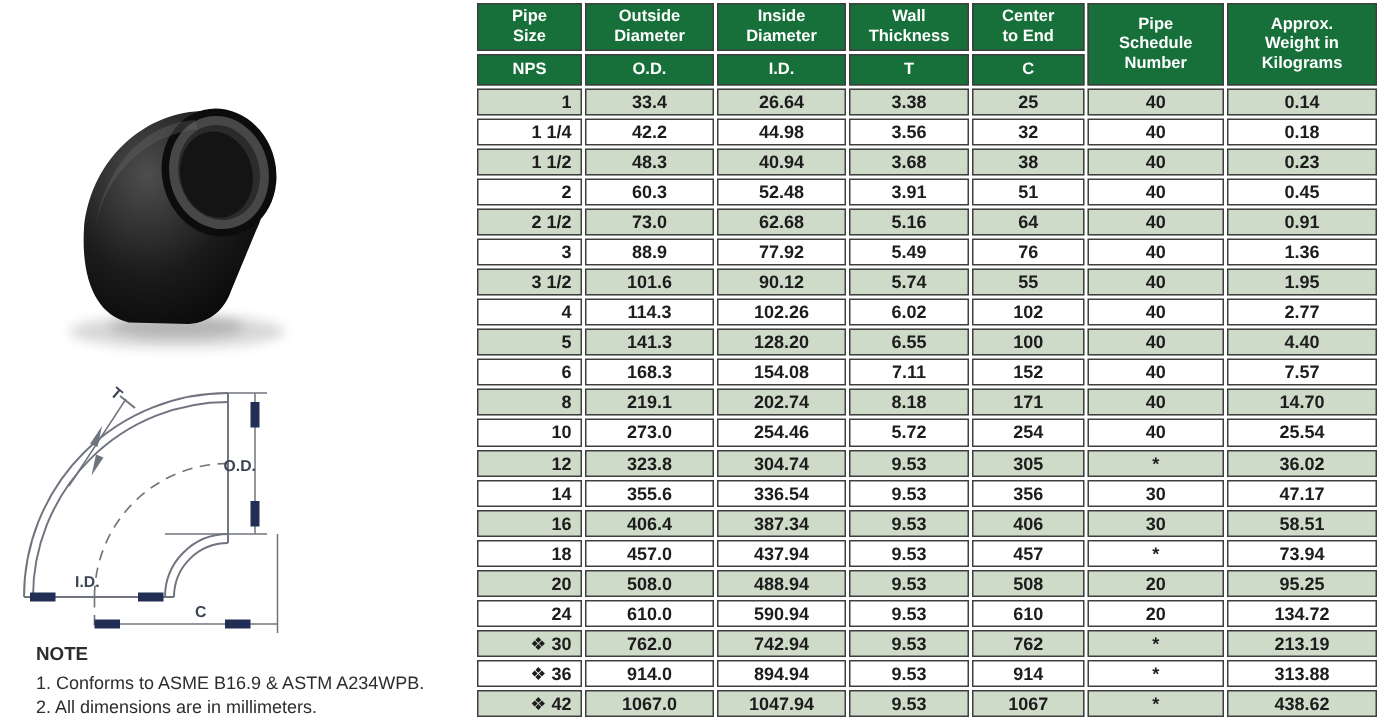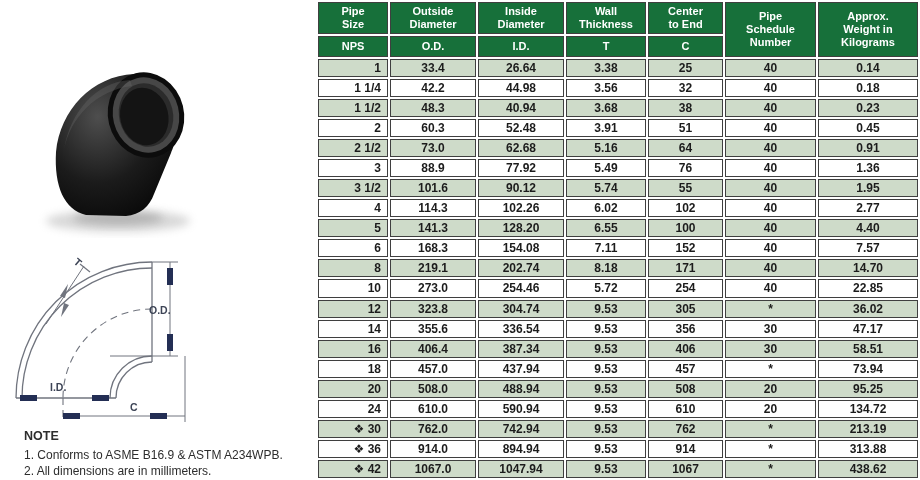--- a/index.html
+++ b/index.html
@@ -293,21 +293,21 @@
             <td>40</td>
             <td>14.70</td>
           </tr>
           <tr>
             <td class="nps">10</td>
             <td>273.0</td>
             <td>254.46</td>
             <td>5.72</td>
             <td>254</td>
             <td>40</td>
-            <td>22.85</td>
+            <td>25.54</td>
           </tr>
           <tr class="shaded">
             <td class="nps">12</td>
             <td>323.8</td>
             <td>304.74</td>
             <td>9.53</td>
             <td>305</td>
             <td>*</td>
             <td>36.02</td>
           </tr>

